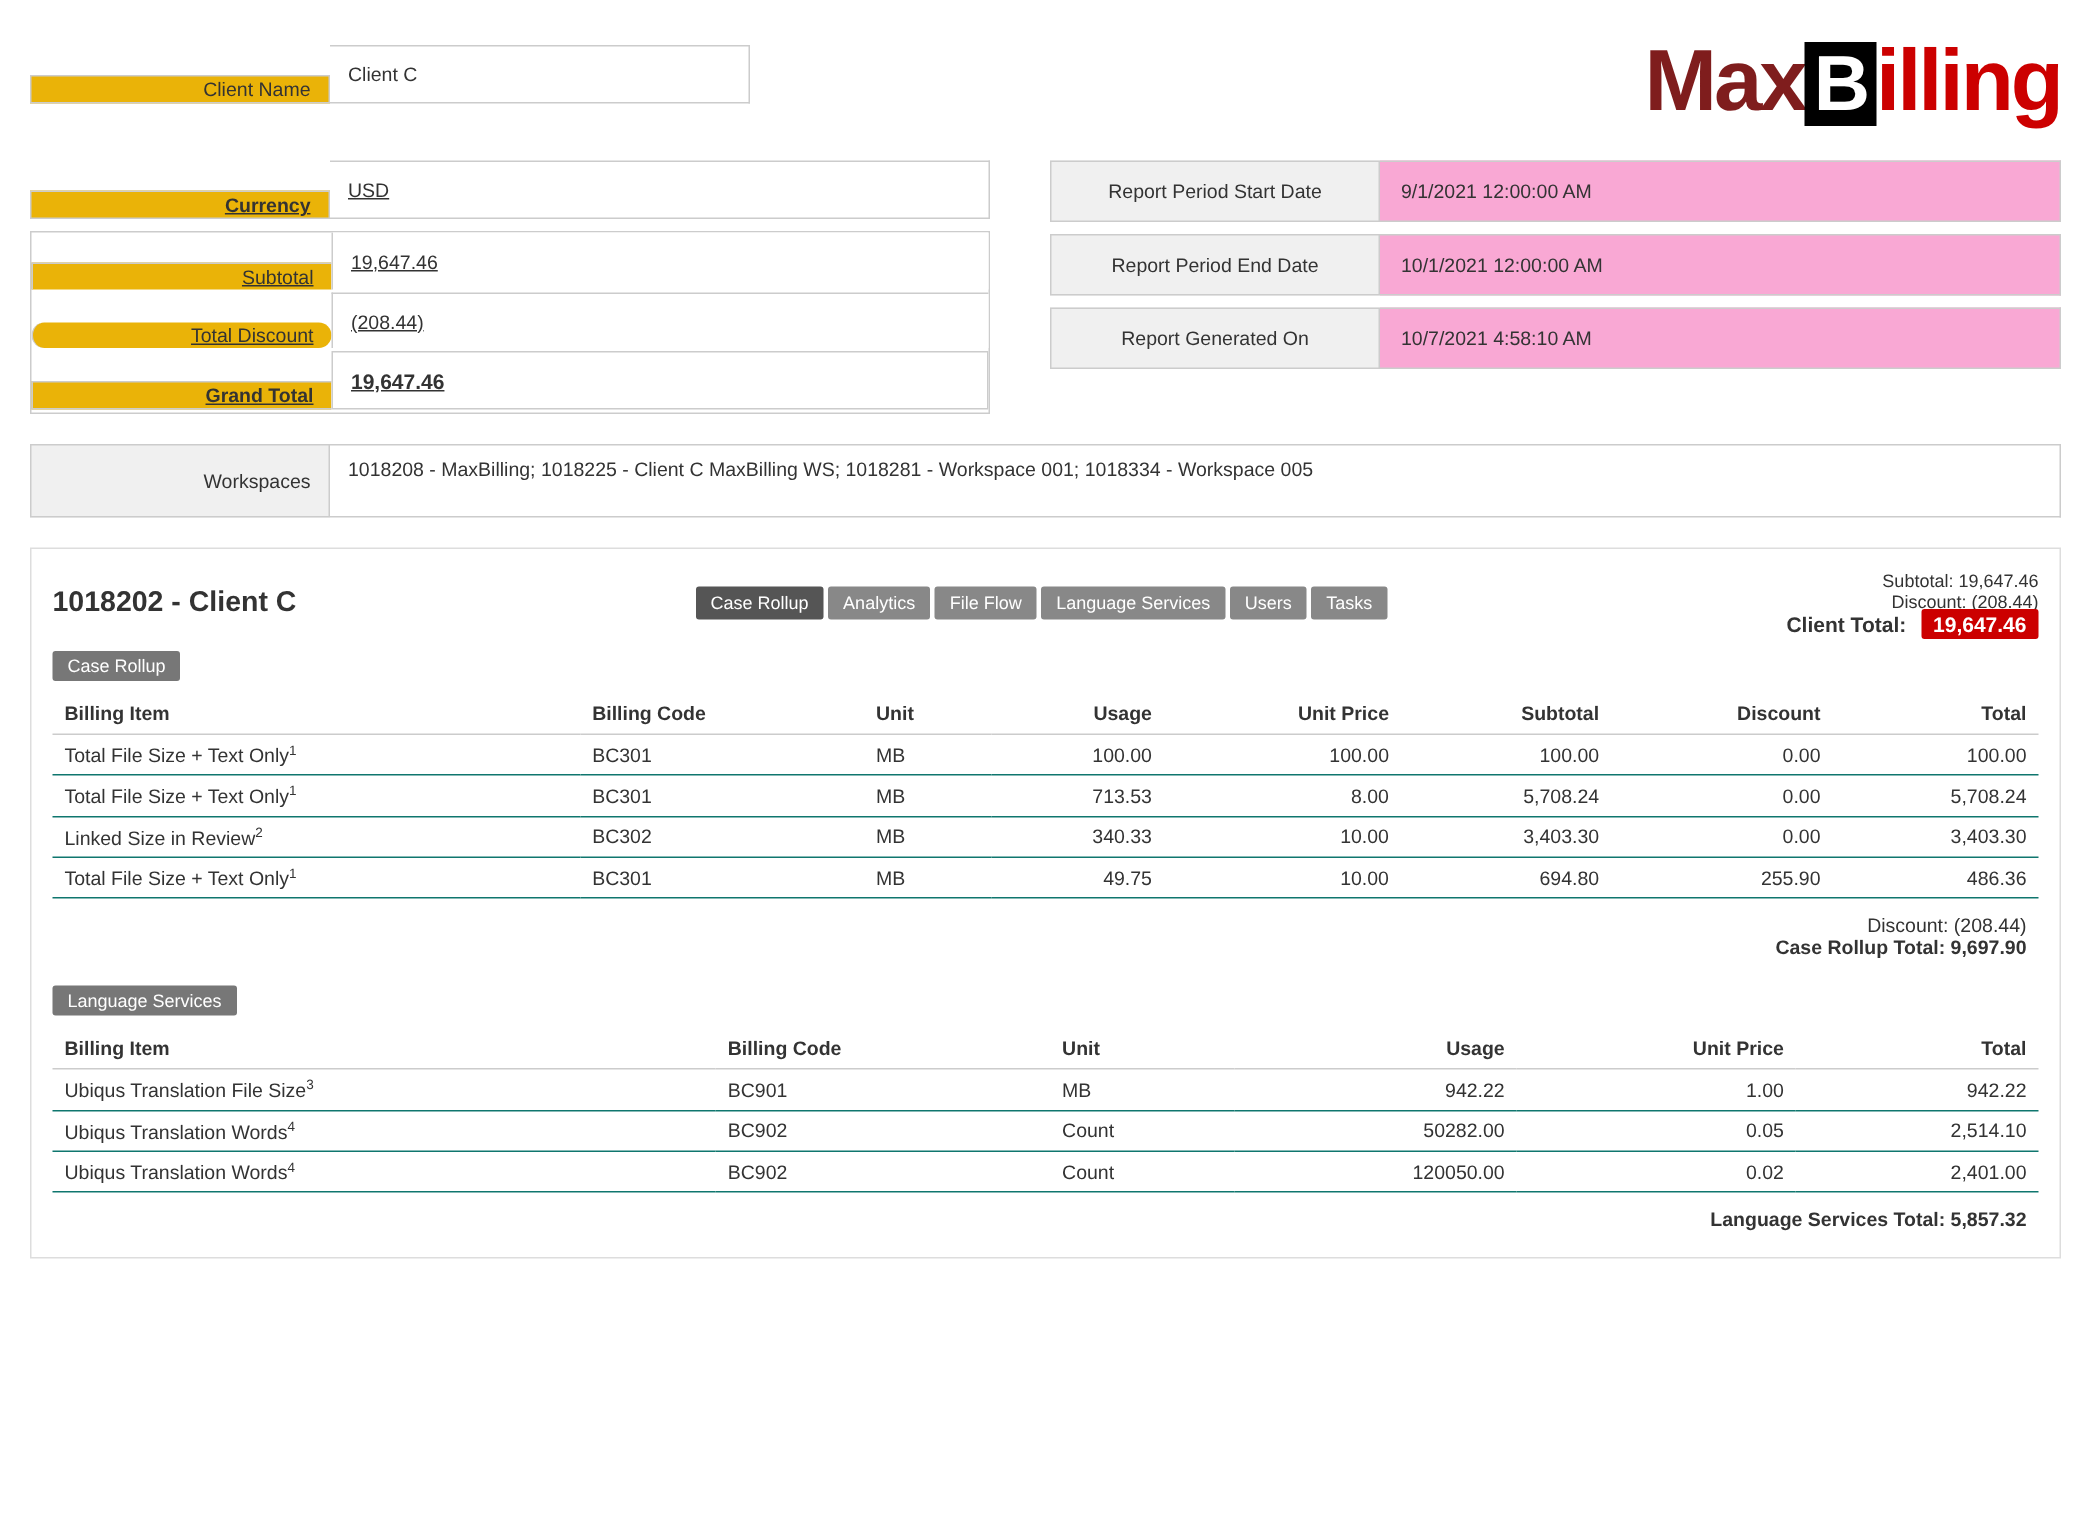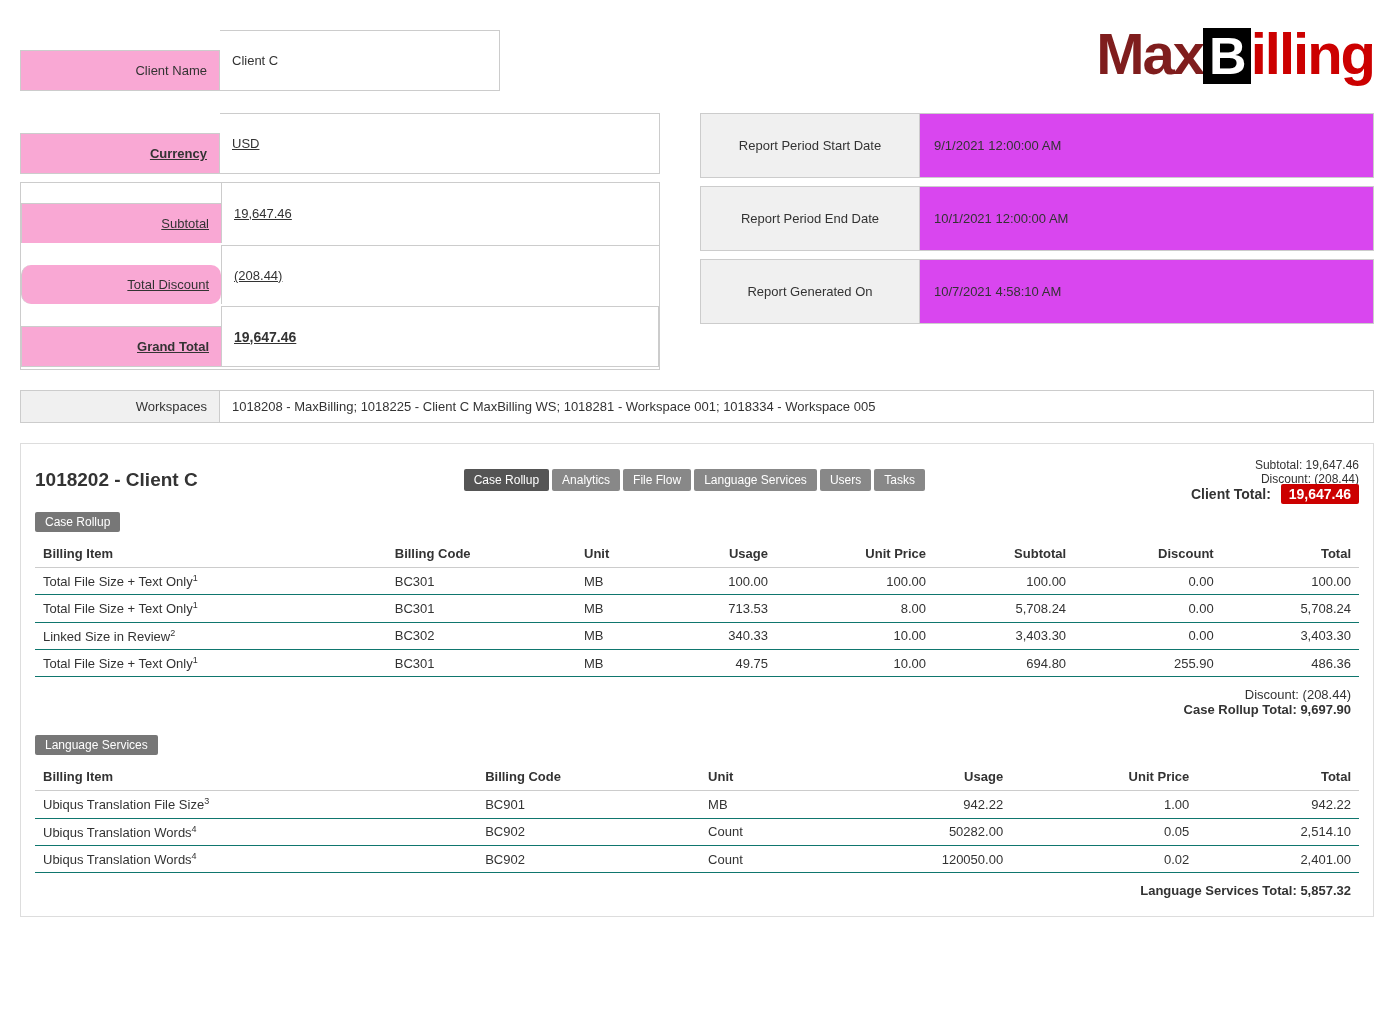--- a/index.html
+++ b/index.html
@@ -1,34 +1,34 @@
 <!DOCTYPE html>
 <html><head>
   <meta charset="utf-8">
   <style>
     * { box-sizing: border-box; margin: 0; padding: 0; }
     body { font-family: Arial, sans-serif; font-size: 13px; background: #fff; color: #333; padding: 20px; }
     
     .header-section { display: flex; justify-content: space-between; align-items: flex-start; margin-bottom: 20px; }
     .field-row { display: flex; align-items: stretch; margin-bottom: 2px; }
-    .field-label { background: #f9a8d4; border: 1px solid #ccc; padding: 12px 12px; text-align: right; min-width: 200px; display: flex; align-items: center; justify-content: flex-end; margin-top: 20px; }
+    .field-label { background: #eab308; border: 1px solid #ccc; padding: 1px 12px; text-align: right; min-width: 200px; display: flex; align-items: center; justify-content: flex-end; margin-top: 20px; }
     .field-label.bold { font-weight: bold; }
     .field-value { border: 1px solid #ccc; border-left: none; padding: 6px 12px; flex: 1; display: flex; align-items: center; background: #fff; }
     .field-value.bold { font-weight: bold; font-size: 14px; }
     
     .two-col-section { display: flex; gap: 40px; margin-bottom: 20px; }
     .left-col { flex: 0 0 640px; text-decoration: underline; }
     .right-col { flex: 1; }
     
     .date-field-label { background: #f0f0f0; border: 1px solid #ccc; padding: 8px 14px; text-align: center; min-width: 220px; display: flex; align-items: center; justify-content: center; }
-    .date-field-value { border: 1px solid #ccc; border-left: none; padding: 24px 14px; flex: 1; display: flex; align-items: center; background: #d946ef; }
+    .date-field-value { border: 1px solid #ccc; border-left: none; padding: 12px 14px; flex: 1; display: flex; align-items: center; background: #f9a8d4; }
     .date-row { display: flex; margin-bottom: 8px; }
     
     .workspace-row { display: flex; margin-bottom: 20px; }
-    .workspace-label { background: #f0f0f0; border: 1px solid #ccc; padding: 0 12px; text-align: right; width: 200px; display: flex; align-items: center; justify-content: flex-end; }
+    .workspace-label { background: #f0f0f0; border: 1px solid #ccc; padding: 16px 12px; text-align: right; width: 200px; display: flex; align-items: center; justify-content: flex-end; }
     .workspace-value { border: 1px solid #ccc; border-left: none; padding: 8px 12px; flex: 1; }
     
     .client-block { border: 1px solid #ddd; margin-bottom: 20px; padding: 14px; }
     .client-block-header { display: flex; align-items: center; justify-content: space-between; margin-bottom: 10px; }
     .client-name { font-weight: bold; font-size: 19px; }
     .nav-tabs { display: flex; gap: 3px; }
     .nav-tab { background: #888; color: #fff; padding: 4px 10px; font-size: 12px; border-radius: 2px; cursor: pointer; }
     .nav-tab.active { background: #555; }
     .client-totals { text-align: right; font-size: 12px; }
     .client-total-main { font-weight: bold; font-size: 14px; }

